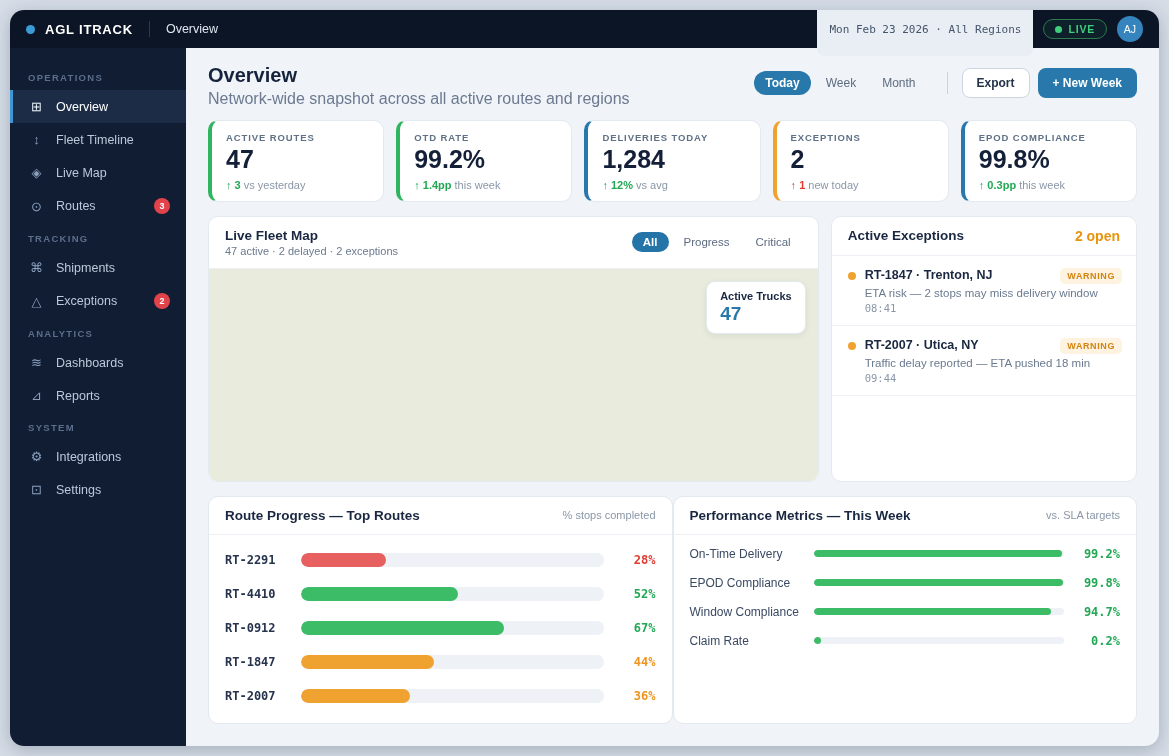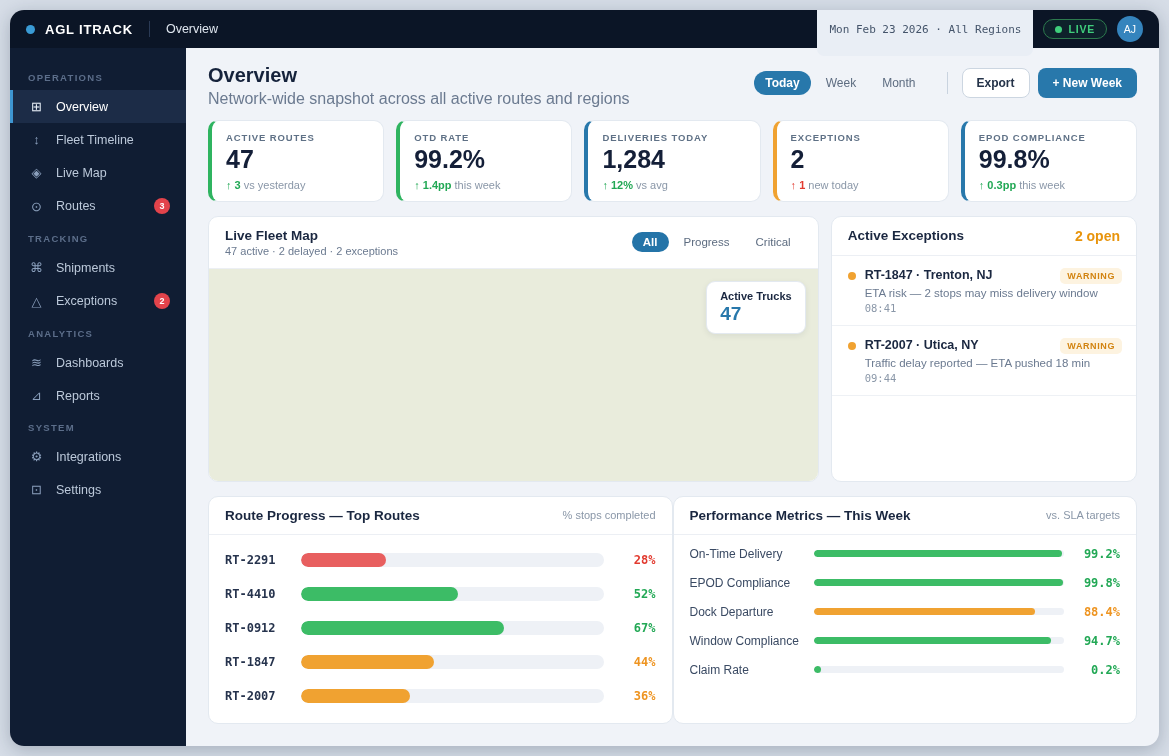--- a/index.html
+++ b/index.html
@@ -392,27 +392,20 @@
                 </div>
                 <span class="perf-val">99.2%</span>
               </div>
               <div class="perf-row good">
                 <span class="perf-label">EPOD Compliance</span>
                 <div class="perf-track">
                   <div class="perf-fill" style="width: 99.8%;"></div>
                 </div>
                 <span class="perf-val">99.8%</span>
               </div>
-              <div class="perf-row warn">
-                <span class="perf-label">Dock Departure</span>
-                <div class="perf-track">
-                  <div class="perf-fill" style="width: 88.4%;"></div>
-                </div>
-                <span class="perf-val">88.4%</span>
-              </div>
               <div class="perf-row good">
                 <span class="perf-label">Window Compliance</span>
                 <div class="perf-track">
                   <div class="perf-fill" style="width: 94.7%;"></div>
                 </div>
                 <span class="perf-val">94.7%</span>
               </div>
               <div class="perf-row good">
                 <span class="perf-label">Claim Rate</span>
                 <div class="perf-track">

